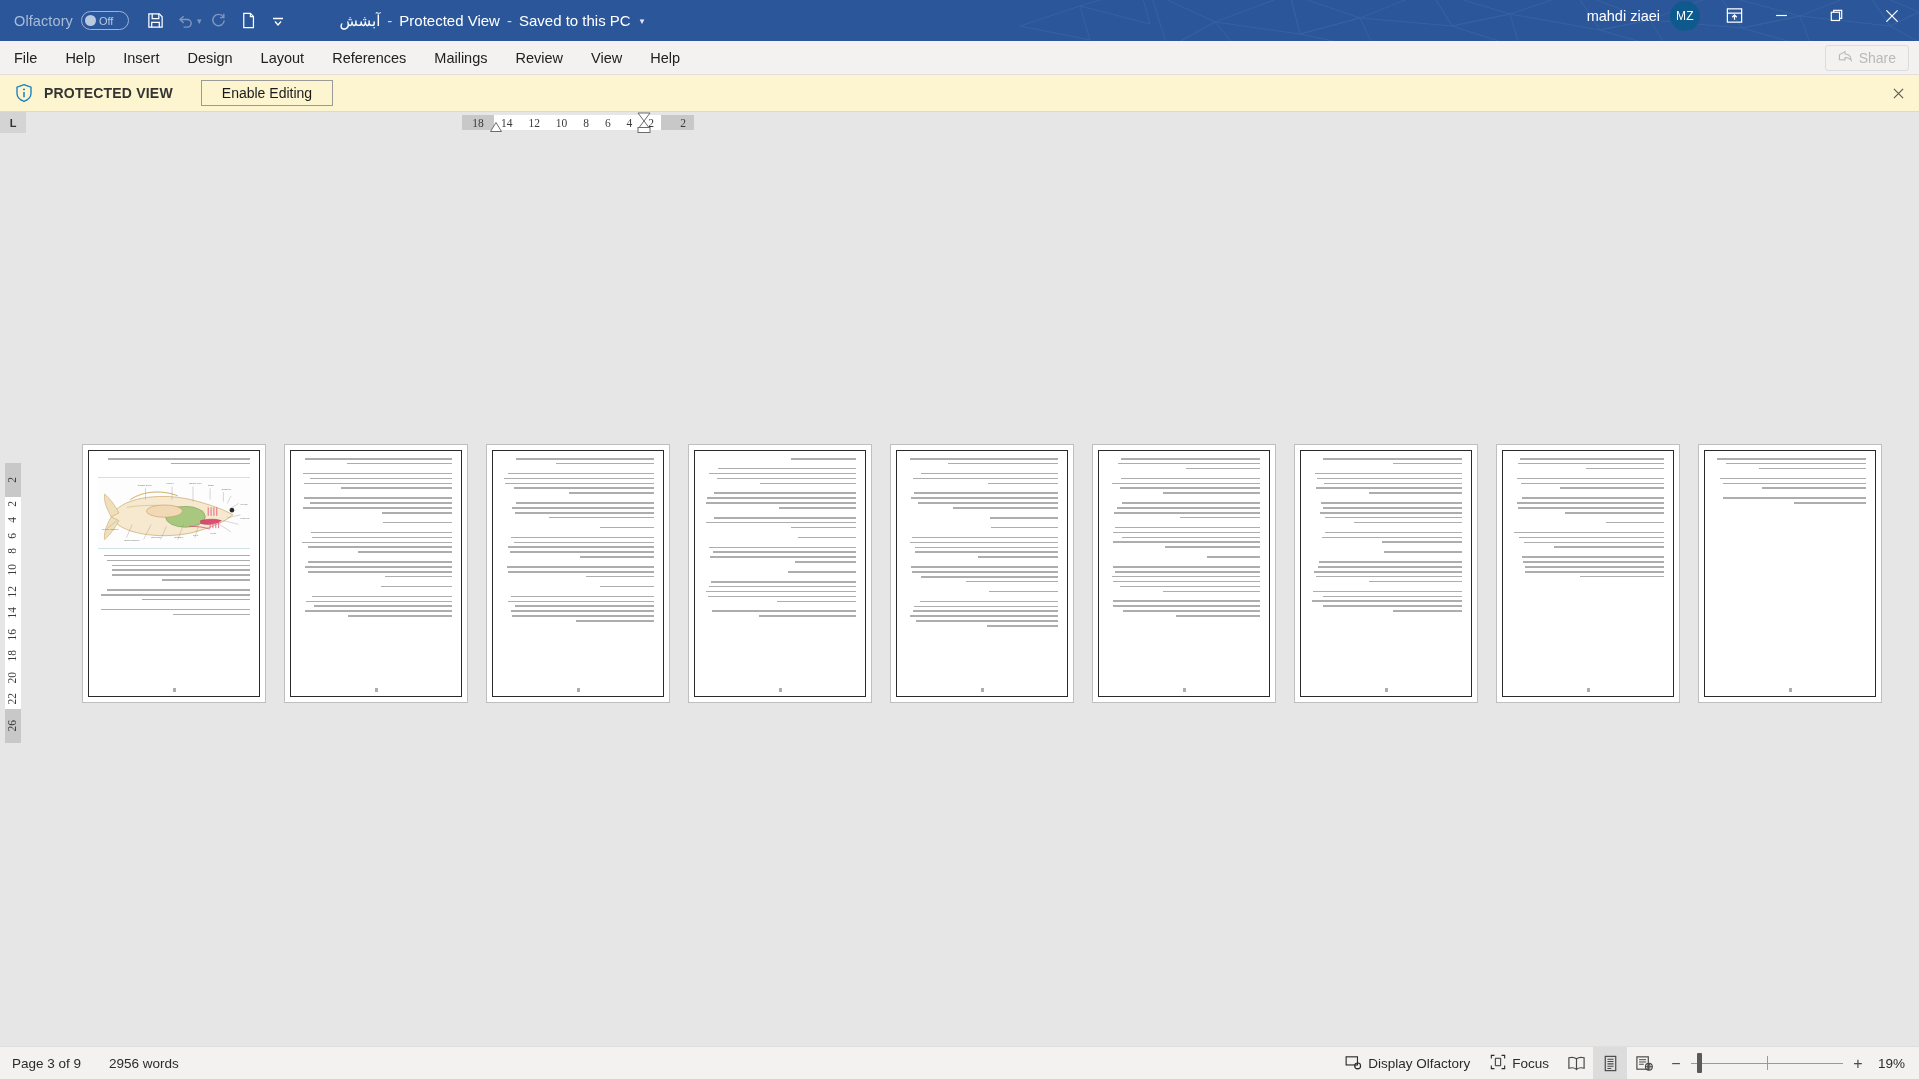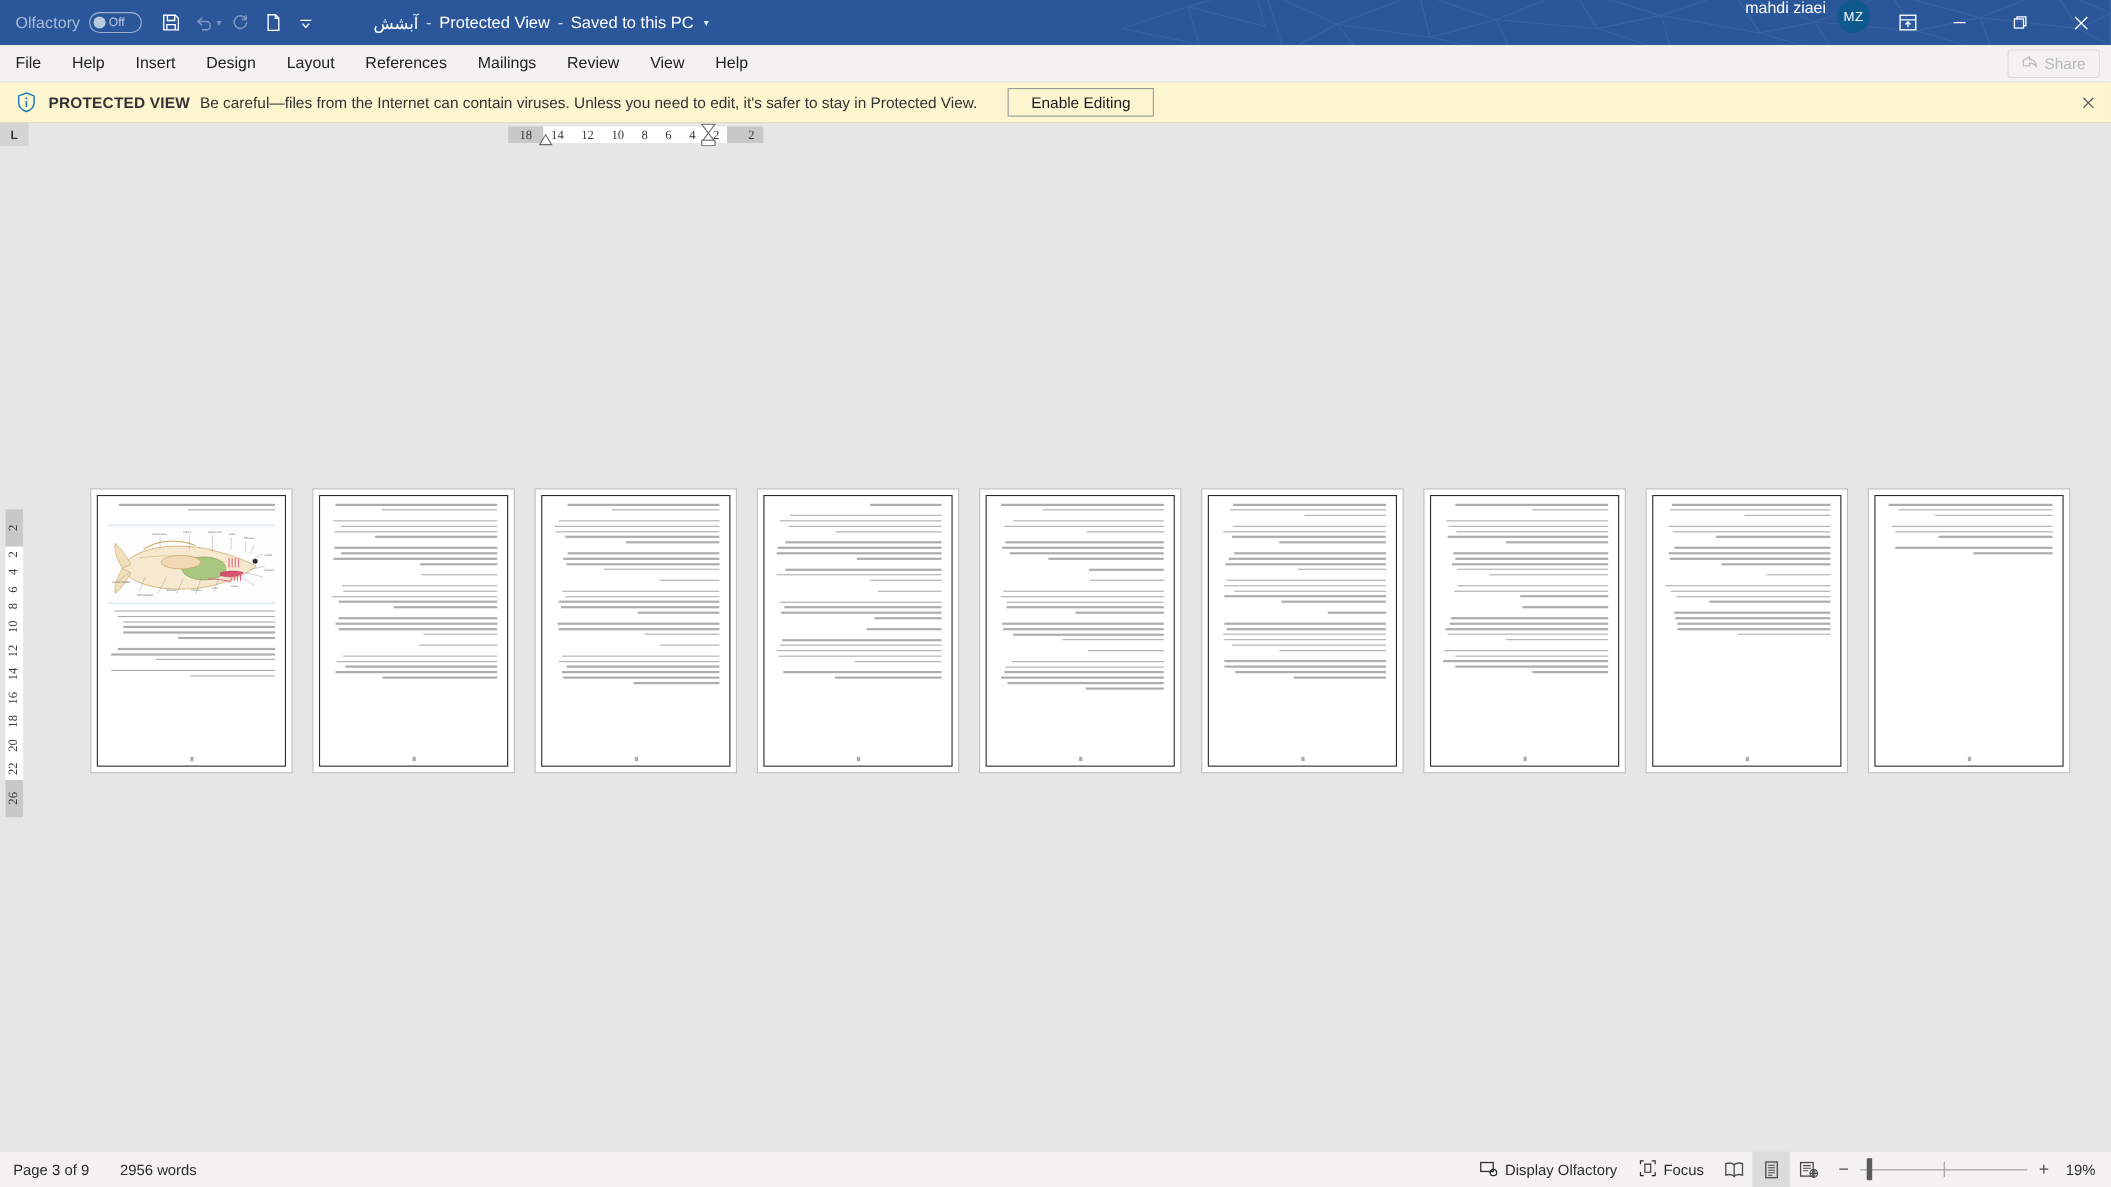--- a/index.html
+++ b/index.html
@@ -70,21 +70,21 @@
     position: absolute; left: 742px; top: 6px;
     width: 456px; height: 29px;
     background: #4a74b1;
     display: flex; align-items: center; gap: 10px;
     padding-left: 14px;
   }
   #search-text { color: #e7edf6; font-size: 14.5px; }
 
   #tb-right {
     position: absolute; right: 0; top: 0; height: 31px;
-    display: flex; 
+    display: flex; align-items: center;
   }
   #account-name { color: #ffffff; font-size: 14.5px; margin-right: 10px; white-space: nowrap; }
   #avatar {
     width: 30px; height: 30px; border-radius: 50%;
     background: #0f5a8c; color: #fff; font-size: 12px;
     display: flex; align-items: center; justify-content: center;
     margin-right: 14px; letter-spacing: .4px;
   }
   #ribbon-display-btn { width: 40px; height: 41px; display:flex; align-items:center; justify-content:center; color:#fff; }
   .wincap {
@@ -416,21 +416,20 @@
 
 <div id="protbar">
   <span id="prot-icon">
     <svg width="20" height="20" viewBox="0 0 20 20">
         <path d="M10 1.6 17 4.2v6.1c0 4-3 6.6-7 8.1-4-1.5-7-4.1-7-8.1V4.2z" fill="none" stroke="#1a7ec1" stroke-width="1.35"></path>
         <circle cx="10" cy="6.4" r=".95" fill="#1a7ec1"></circle>
         <path d="M10 8.9v5.3" stroke="#1a7ec1" stroke-width="1.5"></path>
       </svg>
   </span>
   <span id="prot-strong">PROTECTED VIEW</span>
-  <span id="prot-msg">Be careful—files from the Internet can contain viruses. Unless you need to edit, it's safer to stay in Protected View.</span>
   <div id="enable-editing">Enable Editing</div>
   <div id="prot-close">
     <svg width="11" height="11" viewBox="0 0 12 12">
         <path d="M1 1 11 11M11 1 1 11" stroke="currentColor" stroke-width="1.25"></path>
       </svg>
   </div>
 </div>
 
 <div id="ruler-row">
   <div id="tabstop-box">L</div>

